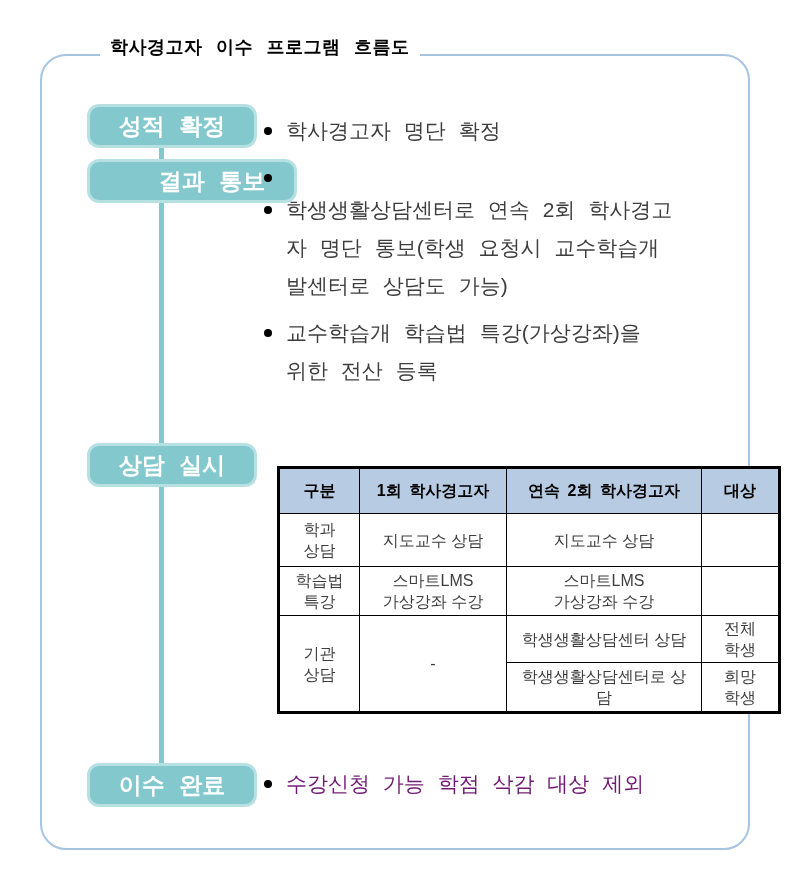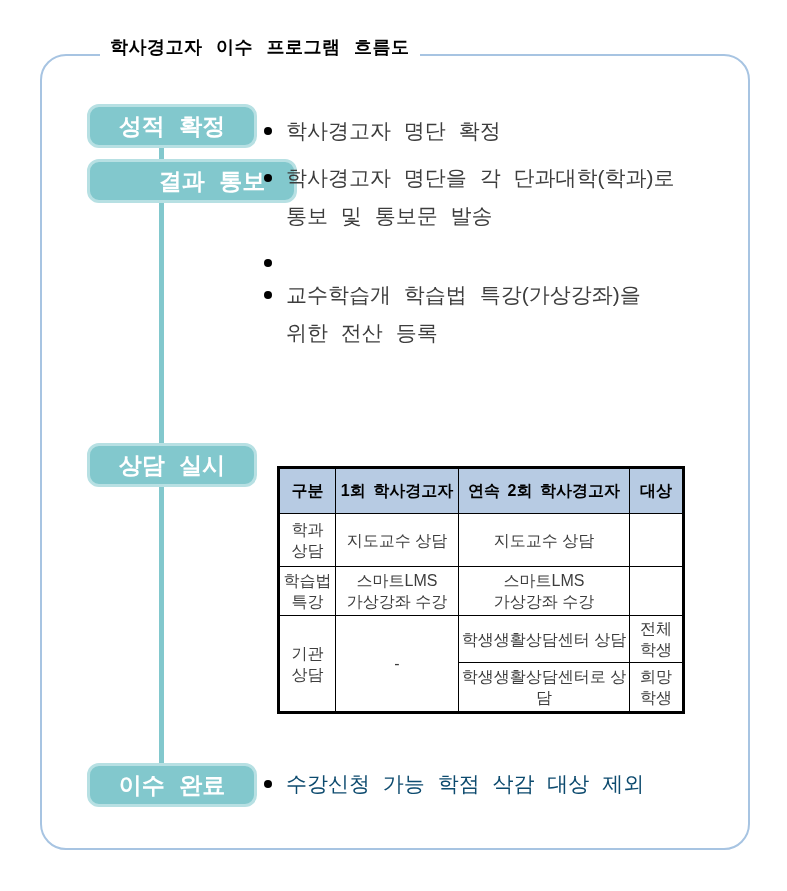--- a/index.html
+++ b/index.html
@@ -87,35 +87,35 @@
     white-space: pre-line;
   }
   .completion-bullet {
     position: absolute;
     left: 260px; top: 765px;
     width: 480px;
     display: flex;
     align-items: flex-start;
     z-index: 2;
   }
-  .completion-bullet .bullet-text { color: #0c4a6e; }
+  .completion-bullet .bullet-text { color: #701a75; }
 
   table.counsel {
     position: absolute;
     left: 277px; top: 466px;
     border-collapse: collapse;
     background: #ffffff;
     z-index: 2;
     border: 3px solid #000000;
   }
   table.counsel th, table.counsel td {
     border: 1.5px solid #000000;
     text-align: center;
     vertical-align: middle;
-    padding: 0 0;
+    padding: 0 12px;
     font-size: 16px;
     white-space: pre-line;
   }
   table.counsel th {
     background: #b7cbe3;
     color: #000000;
     font-weight: bold;
     height: 44px;
     word-spacing: 3px;
   }
@@ -142,25 +142,26 @@
 <div class="flow-box box-3">상담 실시</div>
 <div class="flow-box box-4">이수 완료</div>
 
 <div class="bullets">
   <div class="bullet-item">
     <span class="bullet-dot"></span>
     <span class="bullet-text">학사경고자 명단 확정</span>
   </div>
   <div class="bullet-item">
     <span class="bullet-dot"></span>
-    <span class="bullet-text">학사경고자 명단을 각 단과대학(학과)로
-통보 및 통보문 발송</span>
-  </div>
-  <div class="bullet-item">
-    <span class="bullet-dot"></span>
+  </div>
+  <div class="bullet-item">
+    <span class="bullet-dot"></span>
+    <span class="bullet-text">학생생활상담센터로 연속 2회 학사경고
+자 명단 통보(학생 요청시 교수학습개
+발센터로 상담도 가능)</span>
   </div>
   <div class="bullet-item">
     <span class="bullet-dot"></span>
     <span class="bullet-text">교수학습개 학습법 특강(가상강좌)을
 위한 전산 등록</span>
   </div>
 </div>
 
 <table class="counsel">
   <tbody>

